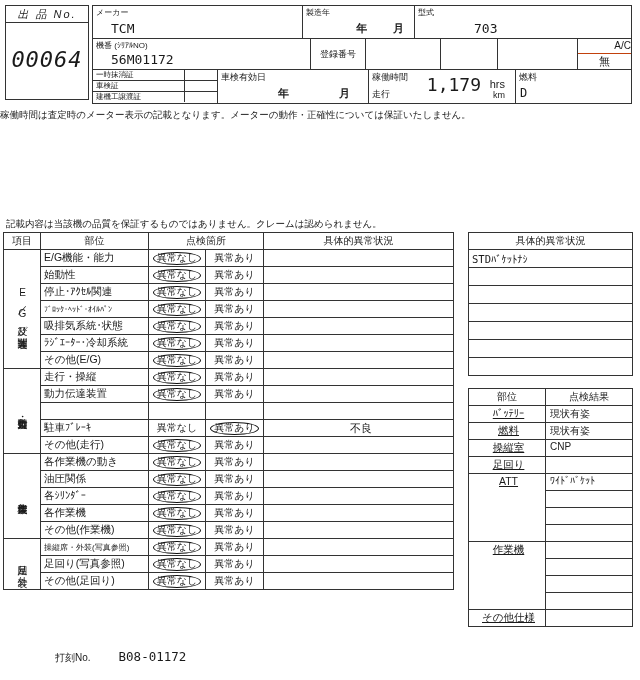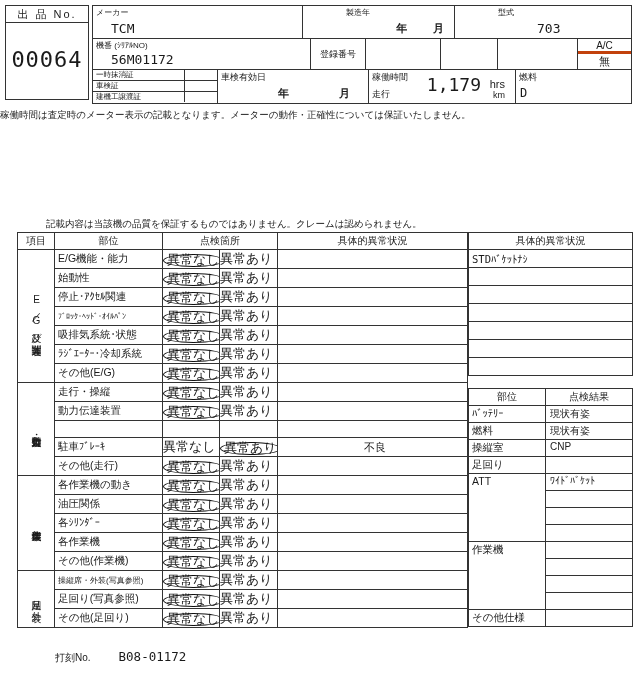--- a/index.html
+++ b/index.html
@@ -6,71 +6,71 @@
   html,body { background:#fff; }
   body {
     width:640px; height:680px;
     font-family:"Liberation Sans","DejaVu Sans",sans-serif;
     color:#1a1a1a;
   }
   .mono { font-family:"DejaVu Sans Mono","Liberation Mono",monospace; }
   .sheet { position:relative; width:640px; height:680px; background:#fff; overflow:hidden; }
 
   
-  .exhibit-box { position:absolute; left:5px; top:5px; width:84px; height:95px; border:1px solid #333; }
+  .exhibit-box { position:absolute; left:5px; top:5px; width:84px; height:95px; border:1px solid #333;font-style:italic; }
   .exhibit-head { height:17px; border-bottom:1px solid #333; text-align:center; font-size:11px; line-height:16px; letter-spacing:2px; }
   .exhibit-val { text-align:center; font-size:22px; margin-top:24px; letter-spacing:1px; }
 
   
   .hgrid { position:absolute; left:92px; top:5px; width:540px; border:1px solid #333; }
   .hrow { display:flex; border-bottom:1px solid #333; }
   .hrow:last-child { border-bottom:none; }
   .cell { position:relative; border-right:1px solid #333; flex:0 0 auto; }
   .cell.last { border-right:none; }
-  .r1 { height:33px;gap:40px; } .r2 { height:31px; } .r3 { height:33px; }
+  .r1 { height:33px; } .r2 { height:31px; } .r3 { height:33px; }
   .lbl { position:absolute; top:1px; left:3px; font-size:8px; white-space:nowrap; }
   .bigval { position:absolute; bottom:2px; left:18px; font-size:13px; }
   .ym { position:absolute; bottom:2px; left:48%; right:10px; display:flex; justify-content:space-between; font-size:11px; font-weight:bold; }
   .center-lbl { display:flex; width:100%; height:100%; align-items:center; justify-content:center; font-size:9px; }
-  .ac-top { height:15px; border-bottom:3px solid #c2410c; text-align:center; font-size:10px; line-height:14px; }
+  .ac-top { height:15px; border-bottom:1px solid #c2410c; text-align:right; font-size:10px; line-height:14px; }
   .ac-bot { text-align:center; font-size:11px; line-height:15px; }
   .docrow { display:flex; height:11px; border-bottom:1px solid #333; }
   .docrow:last-child { border-bottom:none; height:10px; }
   .doclabel { width:92px; border-right:1px solid #333; font-size:7.5px; line-height:10px; padding-left:3px; white-space:nowrap; }
   .doccheck { flex:1; }
   .hours-val { position:absolute; top:4px; right:34px; font-size:18px; }
   .hours-unit { position:absolute; top:8px; right:10px; font-size:11px; }
   .run-lbl { position:absolute; bottom:2px; left:3px; font-size:9px; }
   .km-unit { position:absolute; bottom:3px; right:10px; font-size:9px; }
   .fuel-val { position:absolute; bottom:3px; left:4px; font-size:12px; }
 
   
   .notice1 { position:absolute; top:109px; left:0; width:640px; text-align:left; font-size:9.5px; }
-  .notice2 { position:absolute; top:218px; left:6px; font-size:9.5px;margin-left:40px; }
+  .notice2 { position:absolute; top:218px; left:6px; font-size:9.5px; }
 
   
   table { border-collapse:collapse; table-layout:fixed; }
   td, th { border:1px solid #333; height:17px; padding:0; overflow:hidden; white-space:nowrap; font-weight:normal; }
   th { font-size:10px; text-align:center; }
 
-  .main-table { position:absolute; left:17px; top:232px; width:450px;padding-left:24px; }
+  .main-table { position:absolute; left:3px; top:232px; width:450px;padding-left:24px; }
   .sec { writing-mode:vertical-rl; text-orientation:upright; font-size:10px; text-align:center; letter-spacing:0; padding:2px 0; }
   .part { font-size:10.5px; text-align:left; padding-left:3px; }
   .part.sm { font-size:8px; }
-  .opt { font-size:13px; }
+  .opt { font-size:10px; text-align:center; }
   .circ { display:inline-block; border:1.5px solid #111; border-radius:50%; padding:0 3px 1px 3px; line-height:10px; }
   .det { font-size:11px; text-align:center; padding-left:5px; }
 
   .abn-panel { position:absolute; left:468px; top:232px; width:164px; }
   .abn-panel td { height:18px; }
   .abn-panel th { height:17px; }
   .aval { font-size:10.5px; text-align:left; padding-left:3px; }
 
   .result-table { position:absolute; left:468px; top:388px; width:164px; }
-  .rpart { font-size:10.5px; text-align:left; padding:1px 0 0 3px; vertical-align:top; }
+  .rpart { font-size:10.5px; text-align:center; padding:1px 0 0 3px; vertical-align:top;text-decoration:underline; }
   .rval { font-size:10px; text-align:left; padding:1px 0 0 4px; vertical-align:top; }
 
   
   .stamp { position:absolute; top:649px; left:55px; display:flex; align-items:baseline; }
   .stamp-label { font-size:10px; margin-right:28px; }
   .stamp-value { font-size:12.5px; }
 </style>
 </head>
 <body>
 
@@ -89,21 +89,21 @@
       </div>
       <div class="cell" style="width:112px">
         <div class="lbl">製造年</div>
         <div class="ym">
           <span>年</span>
           <span>月</span>
         </div>
       </div>
       <div class="cell last" style="width:218px">
         <div class="lbl">型式</div>
-        <div class="bigval mono" style="left:42px">703</div>
+        <div class="bigval mono" style="left:59px">703</div>
       </div>
     </div>
 
     <div class="hrow r2">
       <div class="cell" style="width:218px">
         <div class="lbl">機番 (ｼﾘｱﾙNO)</div>
         <div class="bigval mono">56M01172</div>
       </div>
       <div class="cell" style="width:55px">
         <div class="center-lbl">登録番号</div>

